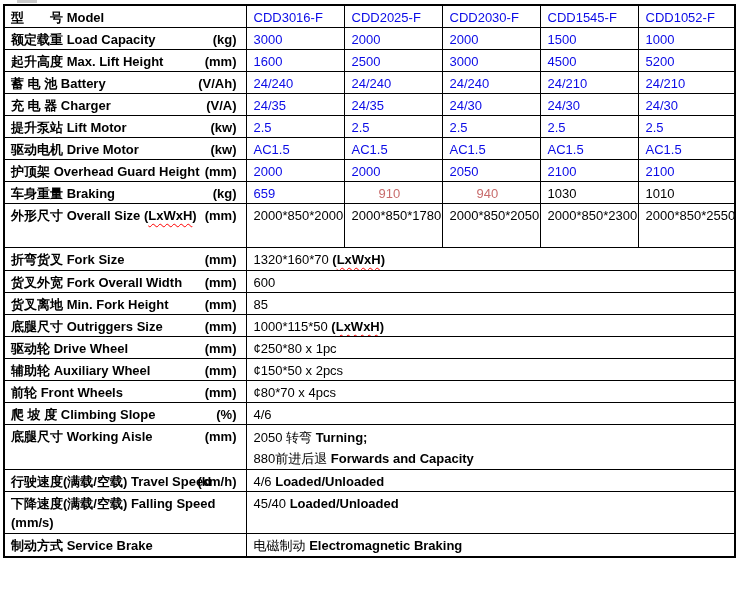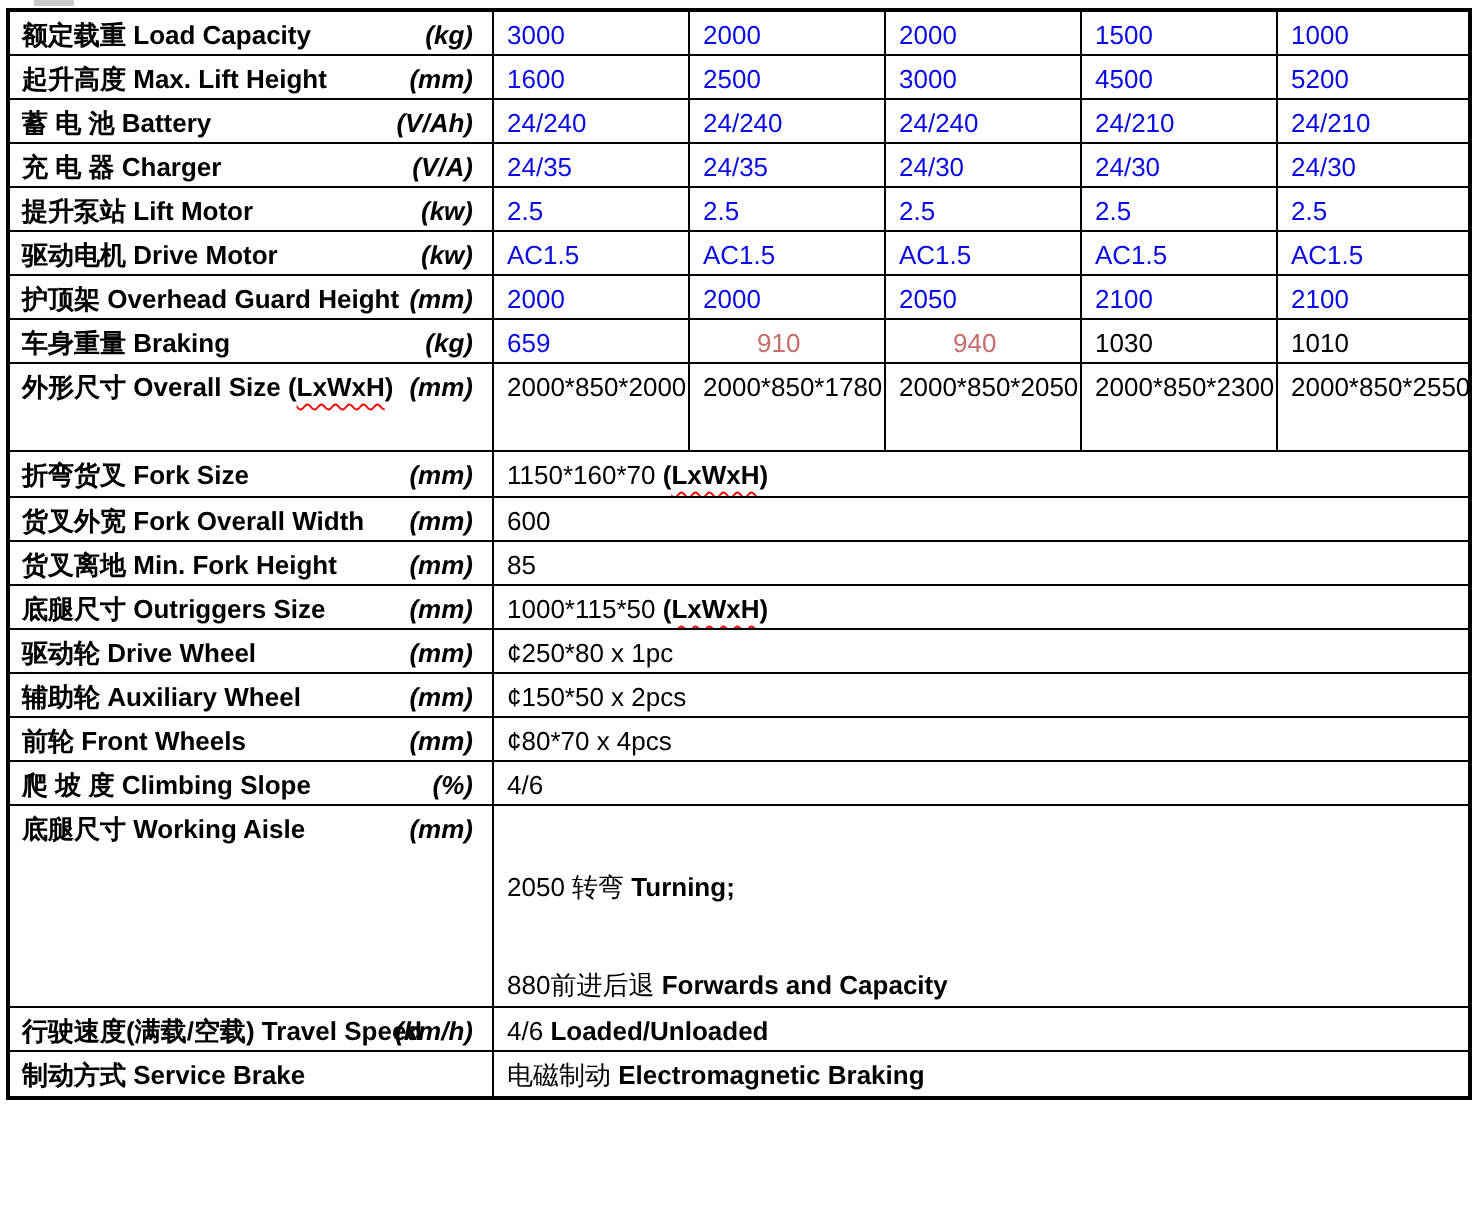--- a/index.html
+++ b/index.html
@@ -16,56 +16,64 @@
   }
   td{
     border:1px solid #000;
     vertical-align:top;
     padding:2px 4px 0 7px;
     line-height:19px;
     overflow:hidden;
     white-space:nowrap;
   }
   td.lbl{font-weight:bold;padding-left:6px;padding-right:9px;}
-  td.lbl .unit{float:right;font-style:italic;}
+  td.lbl .unit{float:right;}
   td.lbl .unit-line{display:block;float:none;}
   tr.h22{height:22px;}
   tr.h21{height:21px;}
   tr.h44{height:44px;}
   tr.h23{height:23px;}
   tr.h42{height:42px;}
   .blue{color:var(--value-blue,#0a0ae6);}
   .red{color:var(--warn-red,#c86c6c);padding-left:34px;}
   .black{color:#000;}
   .b{font-weight:bold;}
   .sq{
     text-decoration-line:underline;
     text-decoration-style:wavy;
     text-decoration-color:var(--squiggle-red,#f00);
     text-decoration-thickness:1px;
     text-underline-offset:3px;
   }
-  .line{line-height:21px;margin-top:28px;}
+  .line{line-height:21px;}
 </style>
 </head>
 <body>
 
 <div class="artifact"></div>
 
 <table class="spec">
   <colgroup>
     <col style="width:242px">
       <col style="width:98px">
       <col style="width:98px">
     <col style="width:98px">
       <col style="width:98px">
       <col style="width:97px">
   </colgroup>
 
   <tbody>
+      <tr class="h22">
+    <td class="lbl"><span>型　　号</span> <span>Model</span></td>
+    <td class="blue">CDD3016-F</td>
+    <td class="blue">CDD2025-F</td>
+    <td class="blue">CDD2030-F</td>
+    <td class="blue">CDD1545-F</td>
+    <td class="blue">CDD1052-F</td>
+  </tr>
 
 
   <tr class="h21">
     <td class="lbl"><span class="unit">(kg)</span><span>额定载重</span> <span>Load Capacity</span></td>
     <td class="blue">3000</td>
     <td class="blue">2000</td>
     <td class="blue">2000</td>
     <td class="blue">1500</td>
     <td class="blue">1000</td>
   </tr>
@@ -137,21 +145,21 @@
     <td class="lbl"><span class="unit">(mm)</span><span>外形尺寸</span> <span><span>Overall Size (</span><span class="sq">LxWxH</span><span>)</span></span></td>
     <td class="black">2000*850*2000</td>
     <td class="black">2000*850*1780</td>
     <td class="black">2000*850*2050</td>
     <td class="black">2000*850*2300</td>
     <td class="black">2000*850*2550</td>
   </tr>
 
   <tr class="h23">
     <td class="lbl"><span class="unit">(mm)</span><span>折弯货叉</span> <span>Fork Size</span></td>
-    <td colspan="5"><span>1150*160*70 </span><span class="b">(</span><span class="b sq">LxWxH</span><span class="b">)</span></td>
+    <td colspan="5"><span>1320*160*70 </span><span class="b">(</span><span class="b sq">LxWxH</span><span class="b">)</span></td>
   </tr>
 
   <tr class="h21">
     <td class="lbl"><span class="unit">(mm)</span><span>货叉外宽</span> <span>Fork Overall Width</span></td>
     <td colspan="5"><span>600</span></td>
   </tr>
 
   <tr class="h21">
     <td class="lbl"><span class="unit">(mm)</span><span>货叉离地</span> <span>Min. Fork Height</span></td>
     <td colspan="5"><span>85</span></td>
@@ -189,19 +197,23 @@
       <div class="line"><span>880前进后退 </span><span class="b">Forwards and Capacity</span></div>
     </td>
   </tr>
 
   <tr class="h21">
     <td class="lbl"><span class="unit">(km/h)</span><span>行驶速度(满载/空载)</span> <span>Travel Speed</span></td>
     <td colspan="5"><span>4/6 </span><span class="b">Loaded/Unloaded</span></td>
   </tr>
 
 
+  <tr class="h42">
+    <td class="lbl"><span>下降速度(满载/空载)</span> <span>Falling Speed</span><span class="unit-line">(mm/s)</span></td>
+    <td colspan="5"><span>45/40 </span><span class="b">Loaded/Unloaded</span></td>
+  </tr>
 
   <tr class="h23">
     <td class="lbl"><span>制动方式</span> <span>Service Brake</span></td>
     <td colspan="5"><span>电磁制动 </span><span class="b">Electromagnetic Braking</span></td>
   </tr>
 </tbody>
   </table>
 
 </body></html>

